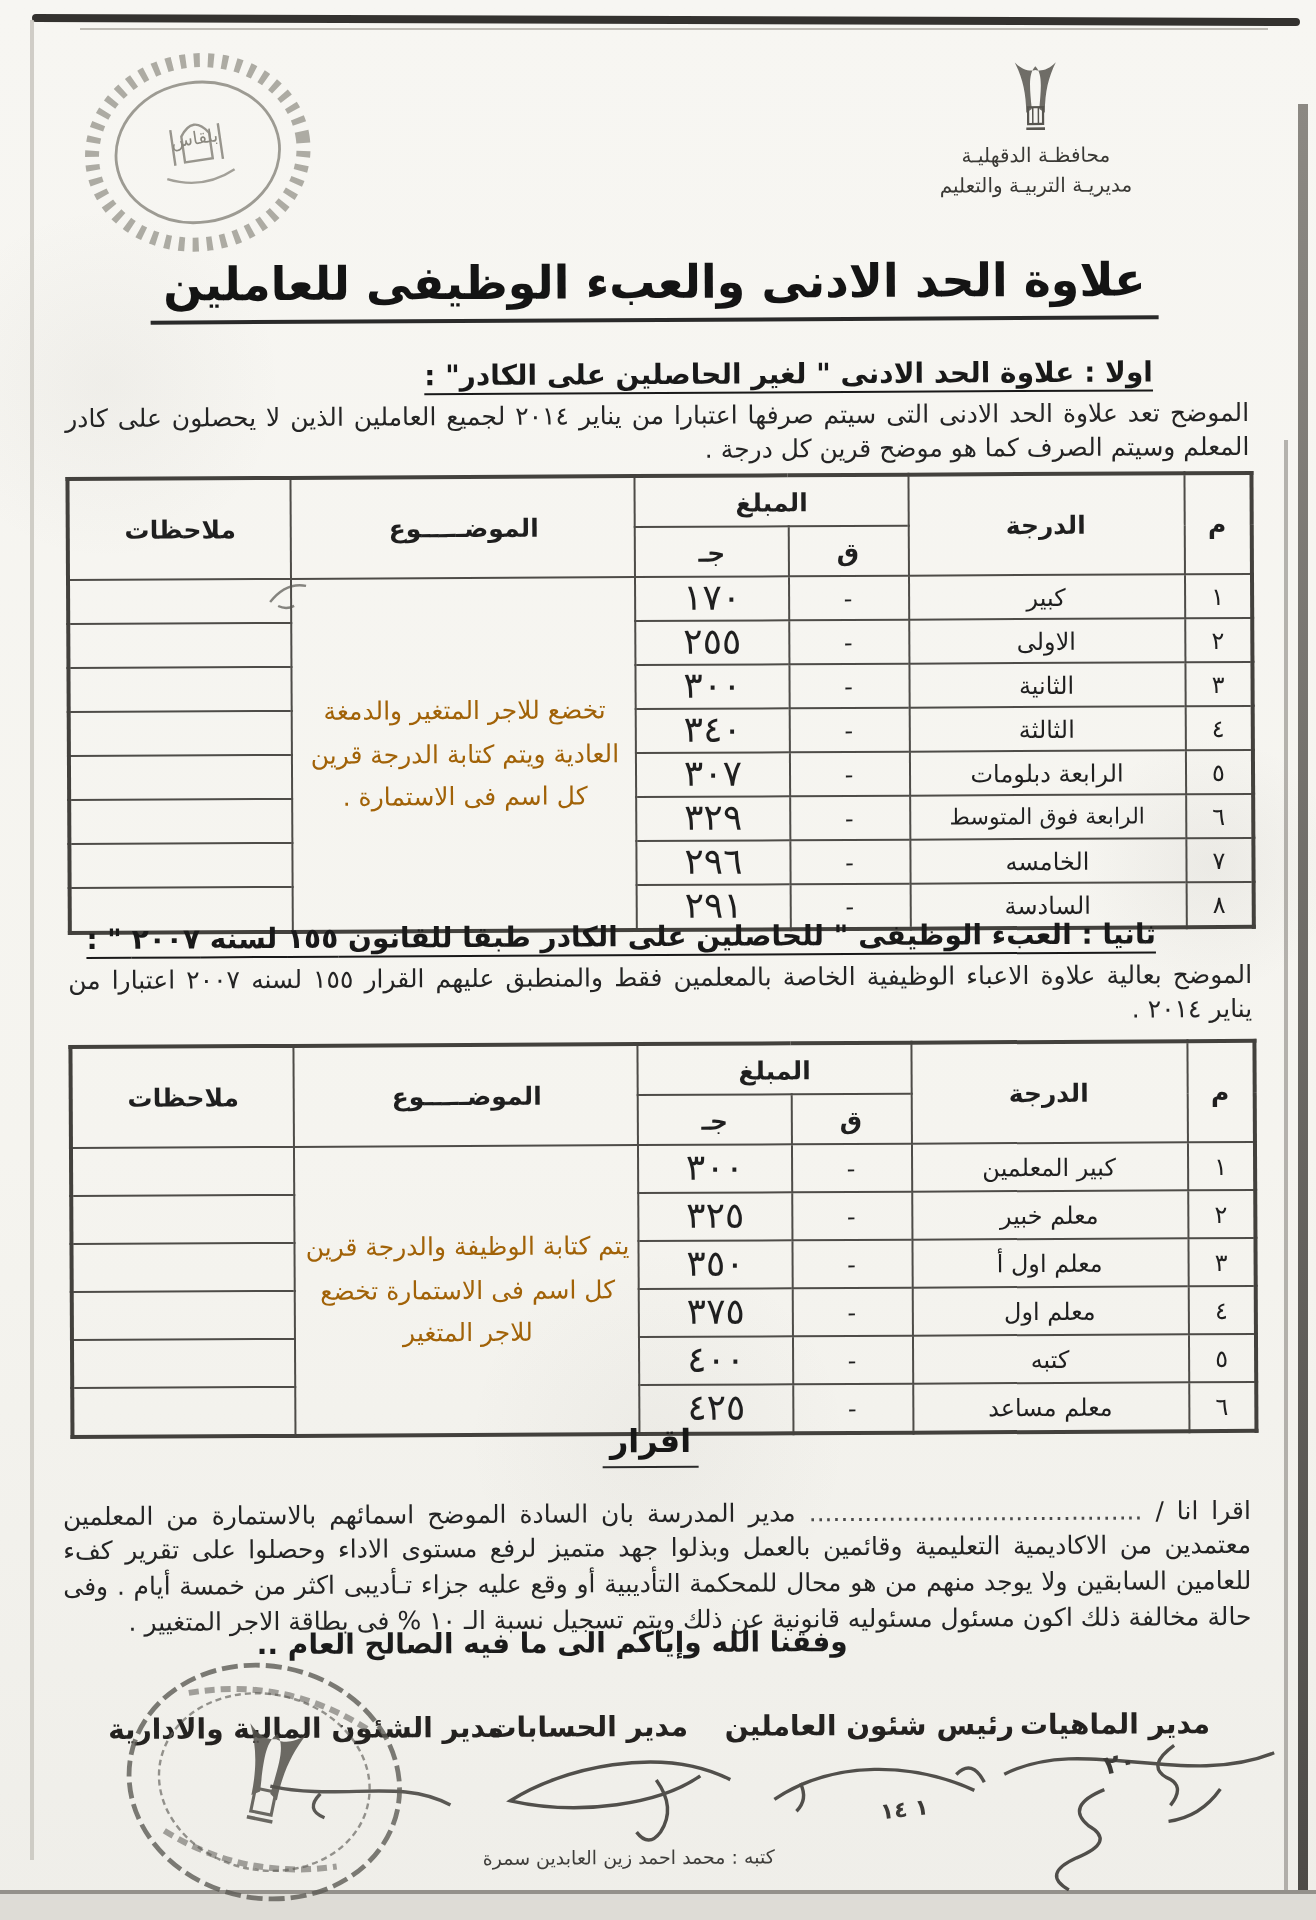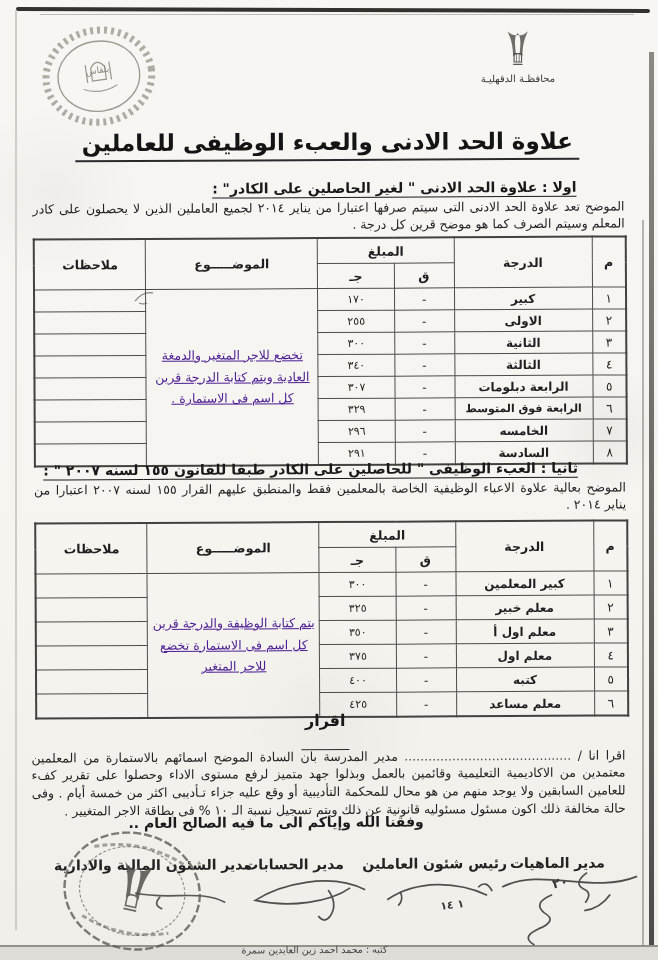--- a/index.html
+++ b/index.html
@@ -54,43 +54,43 @@
 
   table.gtable{position:absolute;right:30px;width:592px;border-collapse:collapse;
     direction:rtl;table-layout:fixed;color:#1f1f1f;}
   .t1-pos{top:237px;}
   .t2-pos{top:521px;}
   table.gtable th,table.gtable td{border:1px solid #4e4c48;padding:0 3px;text-align:center;overflow:hidden;}
   table.gtable{border:2px solid #43413d;}
   table.gtable th{font-size:12.5px;font-weight:bold;height:24px;}
   .t1-pos td{height:21px;font-size:12px;}
   .t2-pos td{height:23px;font-size:12px;}
-  td.num{font-size:11px;letter-spacing:2px;}
-  td.subject{font-size:12.5px;line-height:1.75;padding:0 10px;color:#4c1d95;text-decoration:underline;}
-  td.grade{font-size:12px;font-weight:bold;}
+  td.num{font-size:18px;letter-spacing:2px;}
+  td.subject{font-size:12.5px;line-height:1.75;padding:0 10px;color:#a16207;}
+  td.grade{font-size:12px;}
 
   .decl-title{position:absolute;top:711px;left:0;right:10px;text-align:center;
     font-size:16px;font-weight:bold;color:#171717;}
-  .decl-title span{border-bottom:1.6px solid #2a2a2a;padding:0 4px 19px 4px;}
+  .decl-title span{border-bottom:1.6px solid #2a2a2a;padding:0 4px 3px 4px;}
   .decl-body{position:absolute;top:735px;right:34px;left:30px;font-size:12.5px;
     line-height:1.42;text-align:justify;color:#242424;}
   .dots{letter-spacing:1px;color:#4a4a4a;}
   .closing{position:absolute;top:814px;right:236px;font-size:14px;font-weight:bold;
     color:#1b1b1b;white-space:nowrap;}
 
   .sig-label{position:absolute;top:856px;font-size:14px;font-weight:bold;color:#242220;white-space:nowrap;}
   .sig1{right:55px;}
   .sig2{right:153px;text-align:center;}
   .sig3{right:316px;}
   .sig4{right:408px;}
   .scribble{position:absolute;pointer-events:none;}
   .hand-mark{position:absolute;font-size:13px;font-weight:bold;color:#3c3a37;transform:rotate(-12deg);}
   .mk1{right:92px;top:876px;}
   .mk2{right:196px;top:899px;font-size:11px;transform:rotate(-6deg);}
-  .written-by{position:absolute;top:944px;left:222px;width:180px;text-align:center;
+  .written-by{position:absolute;top:924px;left:222px;width:180px;text-align:center;
     font-size:9.5px;color:#3f3e3b;}
   .stamp-bl{position:absolute;left:46px;top:824px;}
 </style>
 </head>
 <body>
 
 <div class="paper"></div>
 <div class="frame-top"></div>
 <div class="frame-top2"></div>
 <div class="edge-right"></div>
@@ -115,20 +115,21 @@
   </div>
 
   <div class="org-block">
     <svg class="eagle" width="28" height="38" viewBox="0 0 30 40">
       <path d="M4 2 C8 10 10 18 10 29 L13 27 C12 16 11 8 15 4 C19 8 18 16 17 27 L20 29 C20 18 22 10 26 2 C22 6 18 7 15 6 C12 7 8 6 4 2 Z" fill="#57554f" opacity=".85"></path>
       <rect x="11" y="26" width="8" height="9" fill="none" stroke="#57554f" stroke-width="1.2"></rect>
       <path d="M13.5 26 v9 M16.5 26 v9" stroke="#57554f" stroke-width=".8"></path>
       <path d="M10 37.5 h10" stroke="#57554f" stroke-width="1.4"></path>
     </svg>
     <div class="org-line">محافظـة الدقهليـة</div>
+    <div class="org-line">مديريـة التربيـة والتعليم</div>
   </div>
 
   <div class="doc-title">
     <span>علاوة الحد الادنى والعبء الوظيفى للعاملين</span>
   </div>
 
   <div class="sec-heading h1-pos">اولا : علاوة الحد الادنى " لغير الحاصلين على الكادر" :</div>
   <div class="para p1-pos">الموضح تعد علاوة الحد الادنى التى سيتم صرفها اعتبارا من يناير ٢٠١٤ لجميع العاملين الذين لا يحصلون على كادر المعلم وسيتم الصرف كما هو موضح قرين كل درجة .</div>
 
   <table class="gtable t1-pos" dir="rtl">

